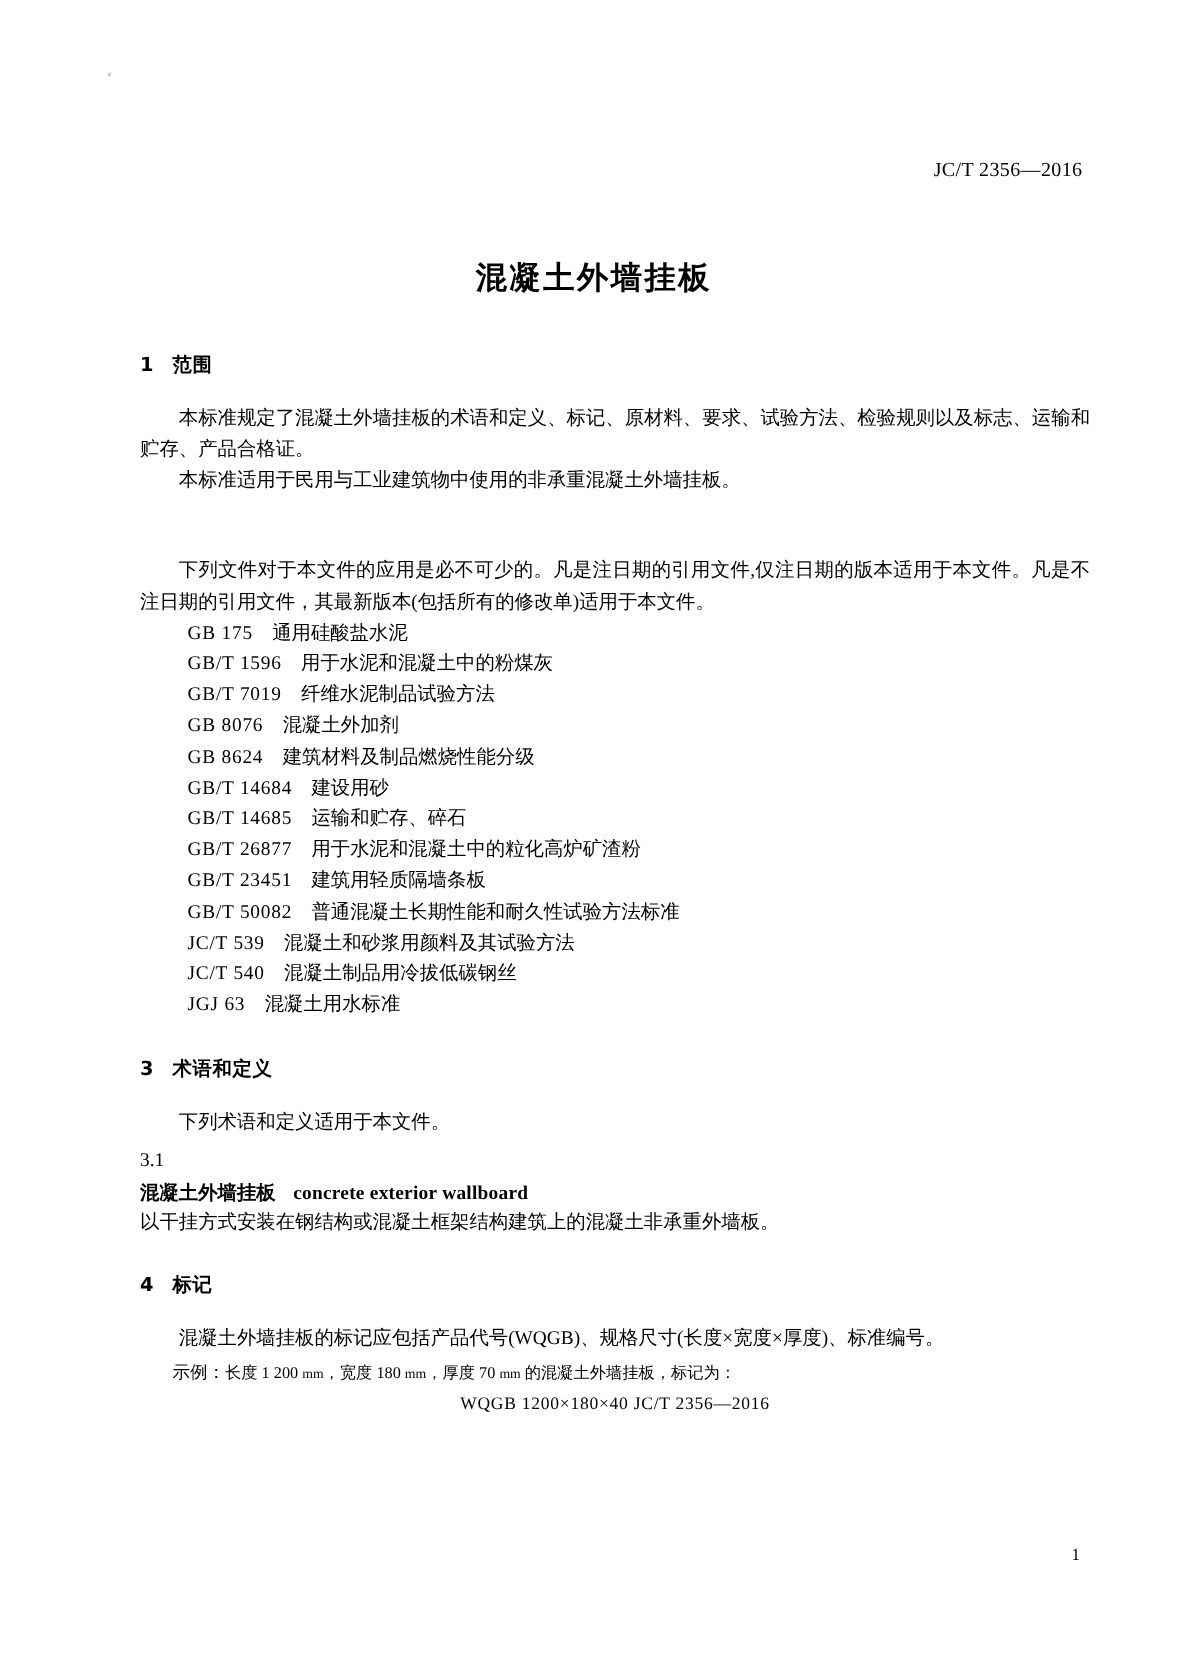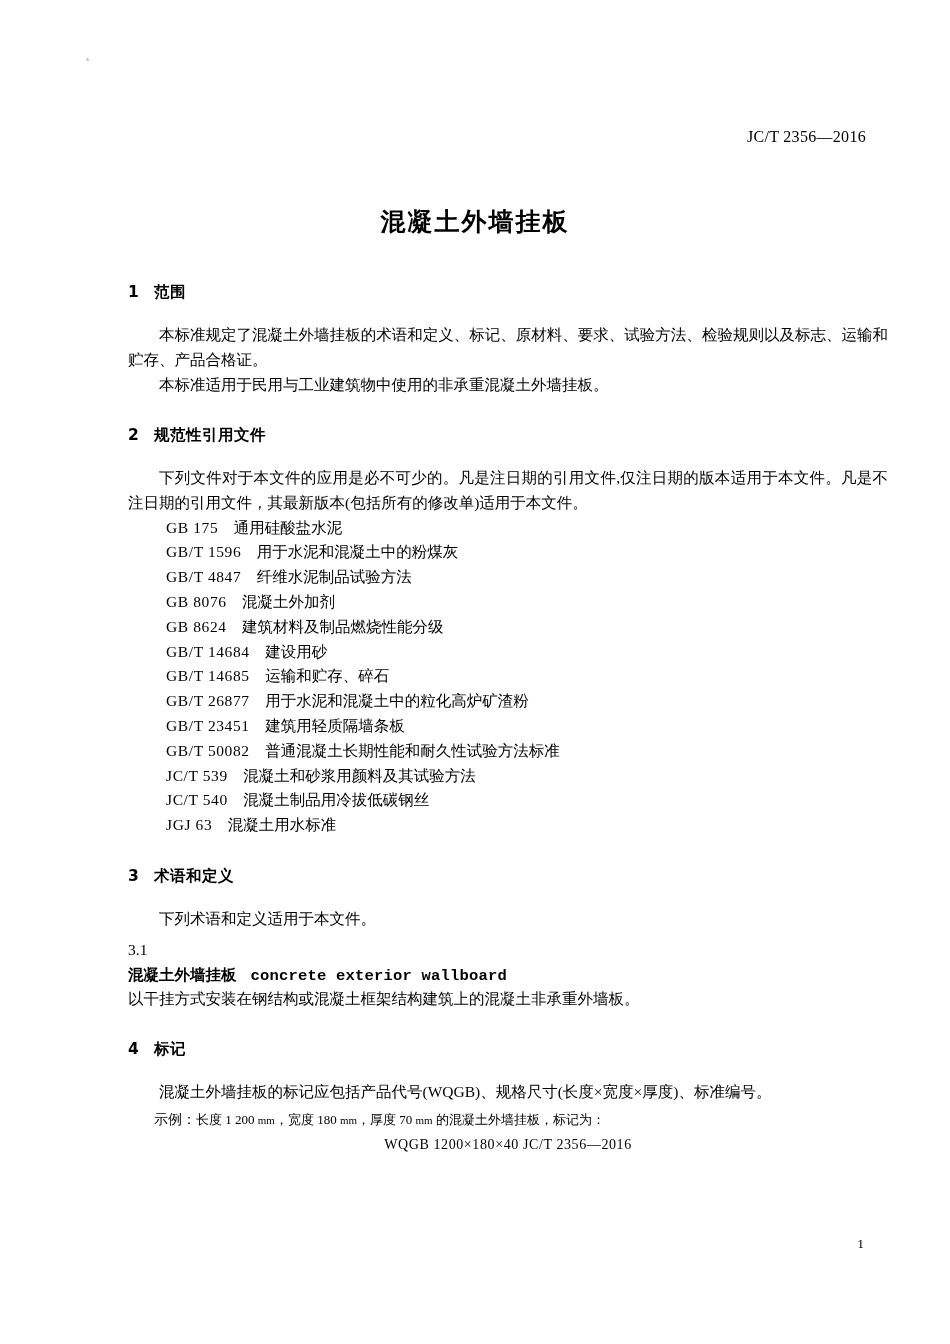--- a/index.html
+++ b/index.html
@@ -37,21 +37,21 @@
     right: 0;
     top: 205px;
     text-align: center;
     font-size: 25px;
     font-weight: bold;
     letter-spacing: 2px;
     font-family: "DejaVu Sans", sans-serif;
   }
   .content {
     position: absolute;
-    left: 128px;
+    left: 112px;
     top: 282px;
     width: 760px;
   }
   .sec-head {
     font-size: 15.5px;
     font-weight: bold;
     font-family: "DejaVu Sans", sans-serif;
     letter-spacing: 0.5px;
     margin: 0;
   }
@@ -94,21 +94,21 @@
     font-family: "Liberation Serif", serif;
     margin: 0;
   }
   .term-line {
     font-size: 15.5px;
     font-weight: bold;
     font-family: "DejaVu Sans", sans-serif;
     margin: 0;
   }
   .term-en {
-    font-family: Liberation Mono, monospace;
+    font-family: Liberation Serif, serif;
     font-weight: bold;
     margin-left: 14px;
     letter-spacing: 0.2px;
   }
   .example-line {
     font-size: 13px;
     line-height: 1.6;
     text-indent: 2em;
     margin: 0;
     font-family: "Liberation Serif", "DejaVu Serif", serif;
@@ -158,30 +158,27 @@
 
     <div class="sec-head">
       <span class="num">1</span><span>范围</span>
     </div>
     <div class="gap-md"></div>
     <p class="para indent">本标准规定了混凝土外墙挂板的术语和定义、标记、原材料、要求、试验方法、检验规则以及标志、运输和贮存、产品合格证。</p>
     <p class="para indent">本标准适用于民用与工业建筑物中使用的非承重混凝土外墙挂板。</p>
 
     <div class="gap-lg"></div>
 
-    <div class="sec-head">
-      <span class="num">2</span><span>规范性引用文件</span>
-    </div>
     <div class="gap-md"></div>
     <p class="para indent">下列文件对于本文件的应用是必不可少的。凡是注日期的引用文件,仅注日期的版本适用于本文件。凡是不注日期的引用文件，其最新版本(包括所有的修改单)适用于本文件。</p>
 
     <ul class="ref-list">
       <li><span class="ref-code">GB 175</span>&nbsp;&nbsp;&nbsp;&nbsp;<span class="ref-name">通用硅酸盐水泥</span></li>
       <li><span class="ref-code">GB/T 1596</span>&nbsp;&nbsp;&nbsp;&nbsp;<span class="ref-name">用于水泥和混凝土中的粉煤灰</span></li>
-      <li><span class="ref-code">GB/T 4847</span>&nbsp;&nbsp;&nbsp;&nbsp;<span class="ref-name">纤维水泥制品试验方法</span></li>
+      <li><span class="ref-code">GB/T 7019</span>&nbsp;&nbsp;&nbsp;&nbsp;<span class="ref-name">纤维水泥制品试验方法</span></li>
       <li><span class="ref-code">GB 8076</span>&nbsp;&nbsp;&nbsp;&nbsp;<span class="ref-name">混凝土外加剂</span></li>
       <li><span class="ref-code">GB 8624</span>&nbsp;&nbsp;&nbsp;&nbsp;<span class="ref-name">建筑材料及制品燃烧性能分级</span></li>
       <li><span class="ref-code">GB/T 14684</span>&nbsp;&nbsp;&nbsp;&nbsp;<span class="ref-name">建设用砂</span></li>
       <li><span class="ref-code">GB/T 14685</span>&nbsp;&nbsp;&nbsp;&nbsp;<span class="ref-name">运输和贮存、碎石</span></li>
       <li><span class="ref-code">GB/T 26877</span>&nbsp;&nbsp;&nbsp;&nbsp;<span class="ref-name">用于水泥和混凝土中的粒化高炉矿渣粉</span></li>
       <li><span class="ref-code">GB/T 23451</span>&nbsp;&nbsp;&nbsp;&nbsp;<span class="ref-name">建筑用轻质隔墙条板</span></li>
       <li><span class="ref-code">GB/T 50082</span>&nbsp;&nbsp;&nbsp;&nbsp;<span class="ref-name">普通混凝土长期性能和耐久性试验方法标准</span></li>
       <li><span class="ref-code">JC/T 539</span>&nbsp;&nbsp;&nbsp;&nbsp;<span class="ref-name">混凝土和砂浆用颜料及其试验方法</span></li>
       <li><span class="ref-code">JC/T 540</span>&nbsp;&nbsp;&nbsp;&nbsp;<span class="ref-name">混凝土制品用冷拔低碳钢丝</span></li>
       <li><span class="ref-code">JGJ 63</span>&nbsp;&nbsp;&nbsp;&nbsp;<span class="ref-name">混凝土用水标准</span></li>

